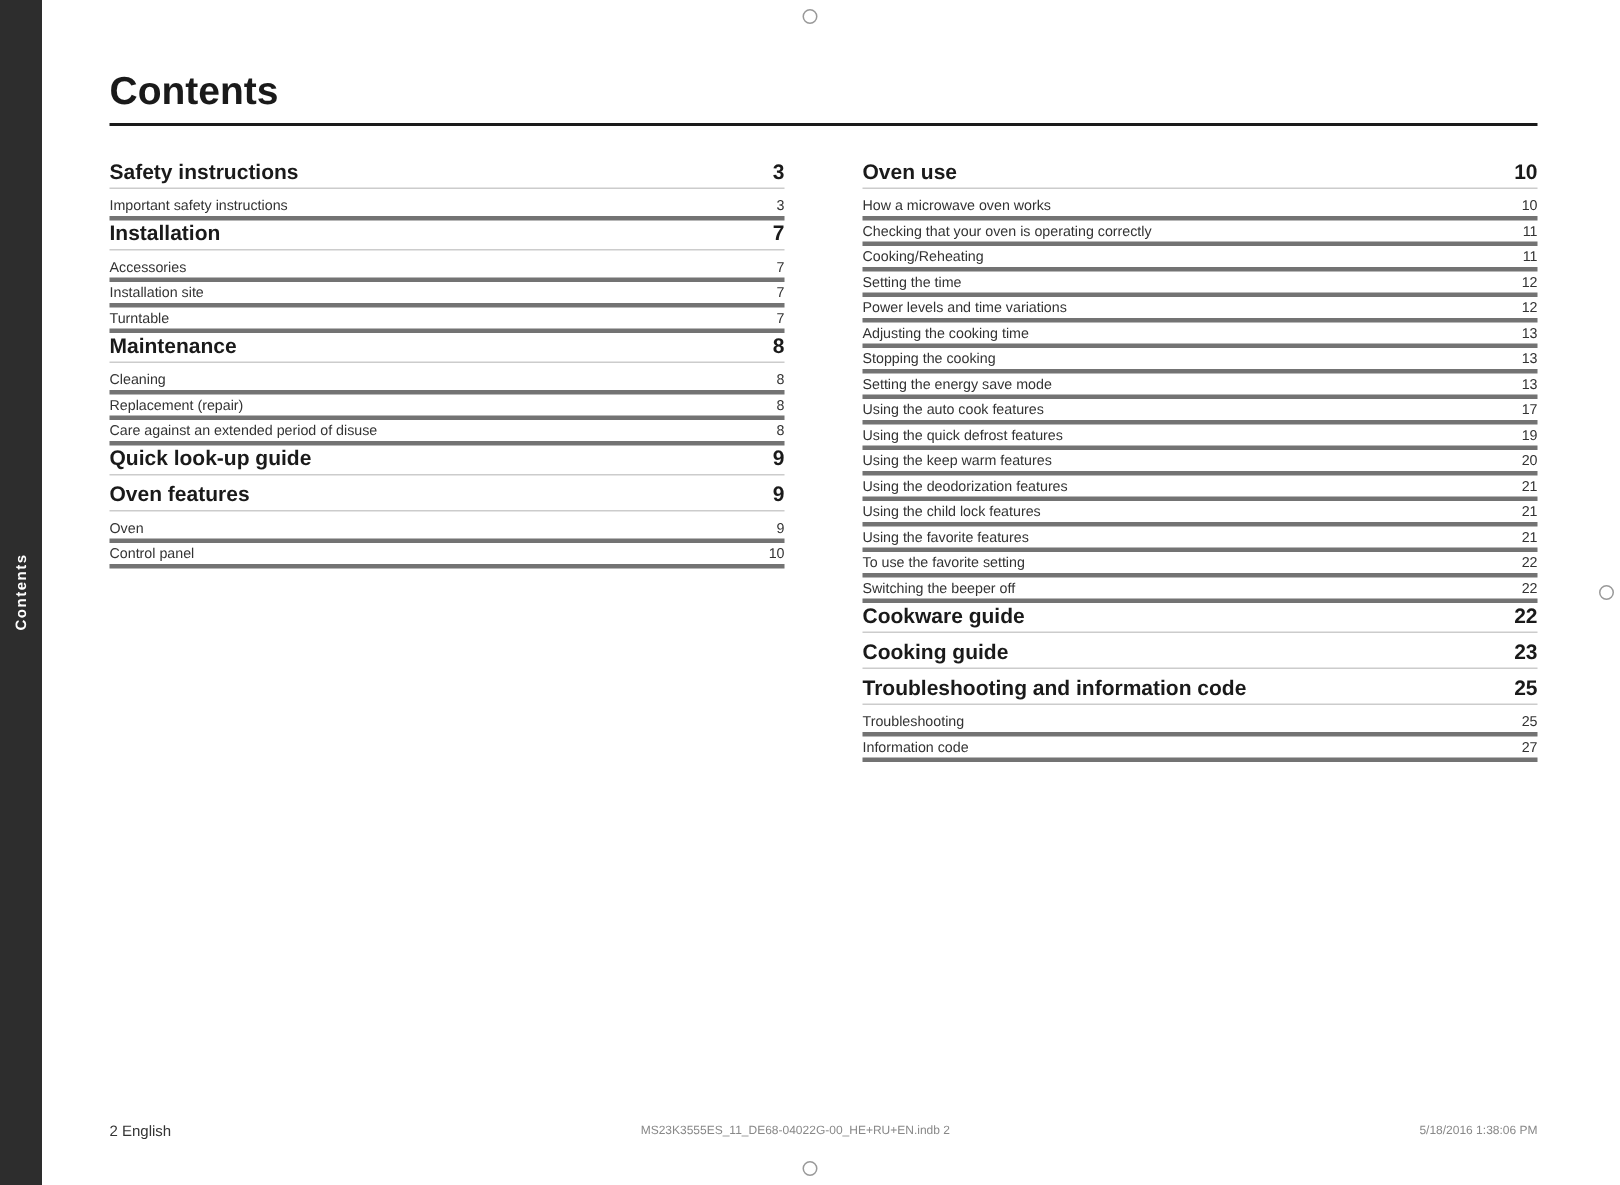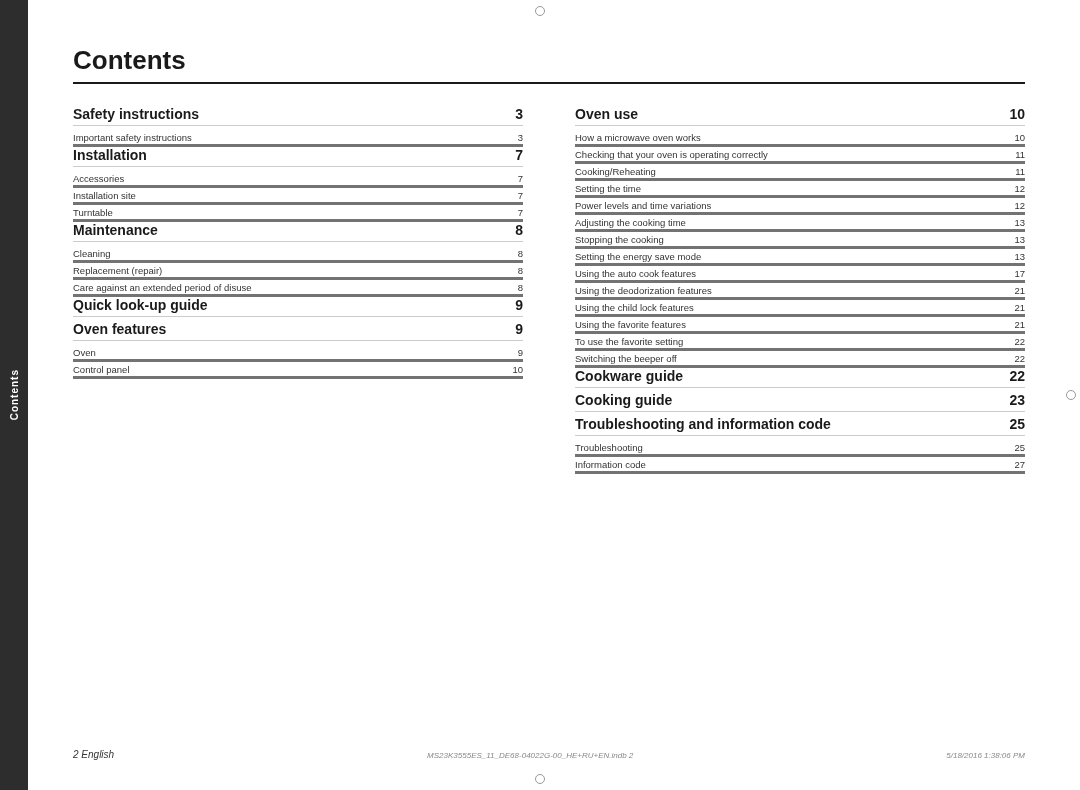--- a/index.html
+++ b/index.html
@@ -103,24 +103,22 @@
     .sub-item-page {
       font-size: 9.5px;
       color: #333333;
       flex-shrink: 0;
       margin-left: 8px;
     }
     
     .footer {
       display: flex;
       justify-content: space-between;
-      align-items: flex-end;
       margin-top: 20px;
       padding-top: 6px;
-      font-style: italic;
     }
     .footer-page {
       font-size: 10px;
       color: #333333;
     }
     .footer-filename {
       font-size: 8px;
       color: #888888;
     }
     .footer-date {
@@ -271,20 +269,28 @@
           </div>
           <div class="sub-item">
             <span class="sub-item-label">Setting the energy save mode</span>
             <span class="sub-item-page">13</span>
           </div>
           <div class="sub-item">
             <span class="sub-item-label">Using the auto cook features</span>
             <span class="sub-item-page">17</span>
           </div>
           <div class="sub-item">
+            <span class="sub-item-label">Using the quick defrost features</span>
+            <span class="sub-item-page">19</span>
+          </div>
+          <div class="sub-item">
+            <span class="sub-item-label">Using the keep warm features</span>
+            <span class="sub-item-page">20</span>
+          </div>
+          <div class="sub-item">
             <span class="sub-item-label">Using the deodorization features</span>
             <span class="sub-item-page">21</span>
           </div>
           <div class="sub-item">
             <span class="sub-item-label">Using the child lock features</span>
             <span class="sub-item-page">21</span>
           </div>
           <div class="sub-item">
             <span class="sub-item-label">Using the favorite features</span>
             <span class="sub-item-page">21</span>

